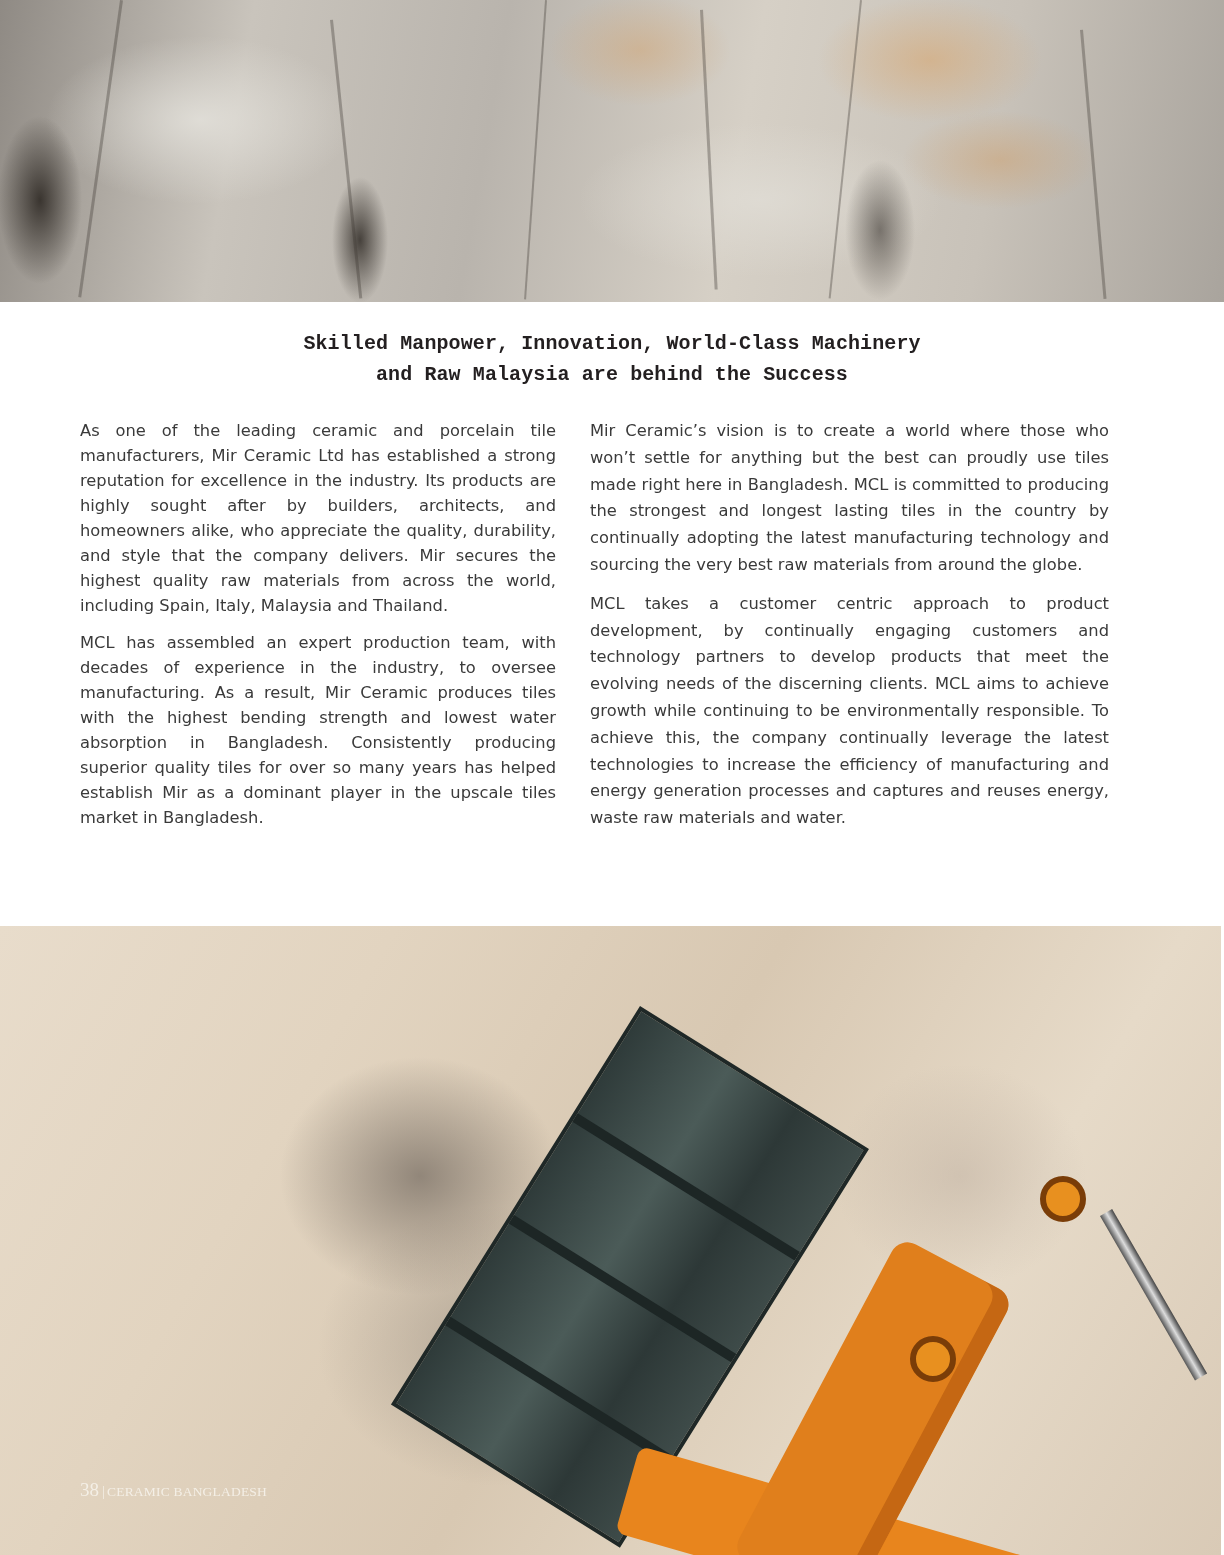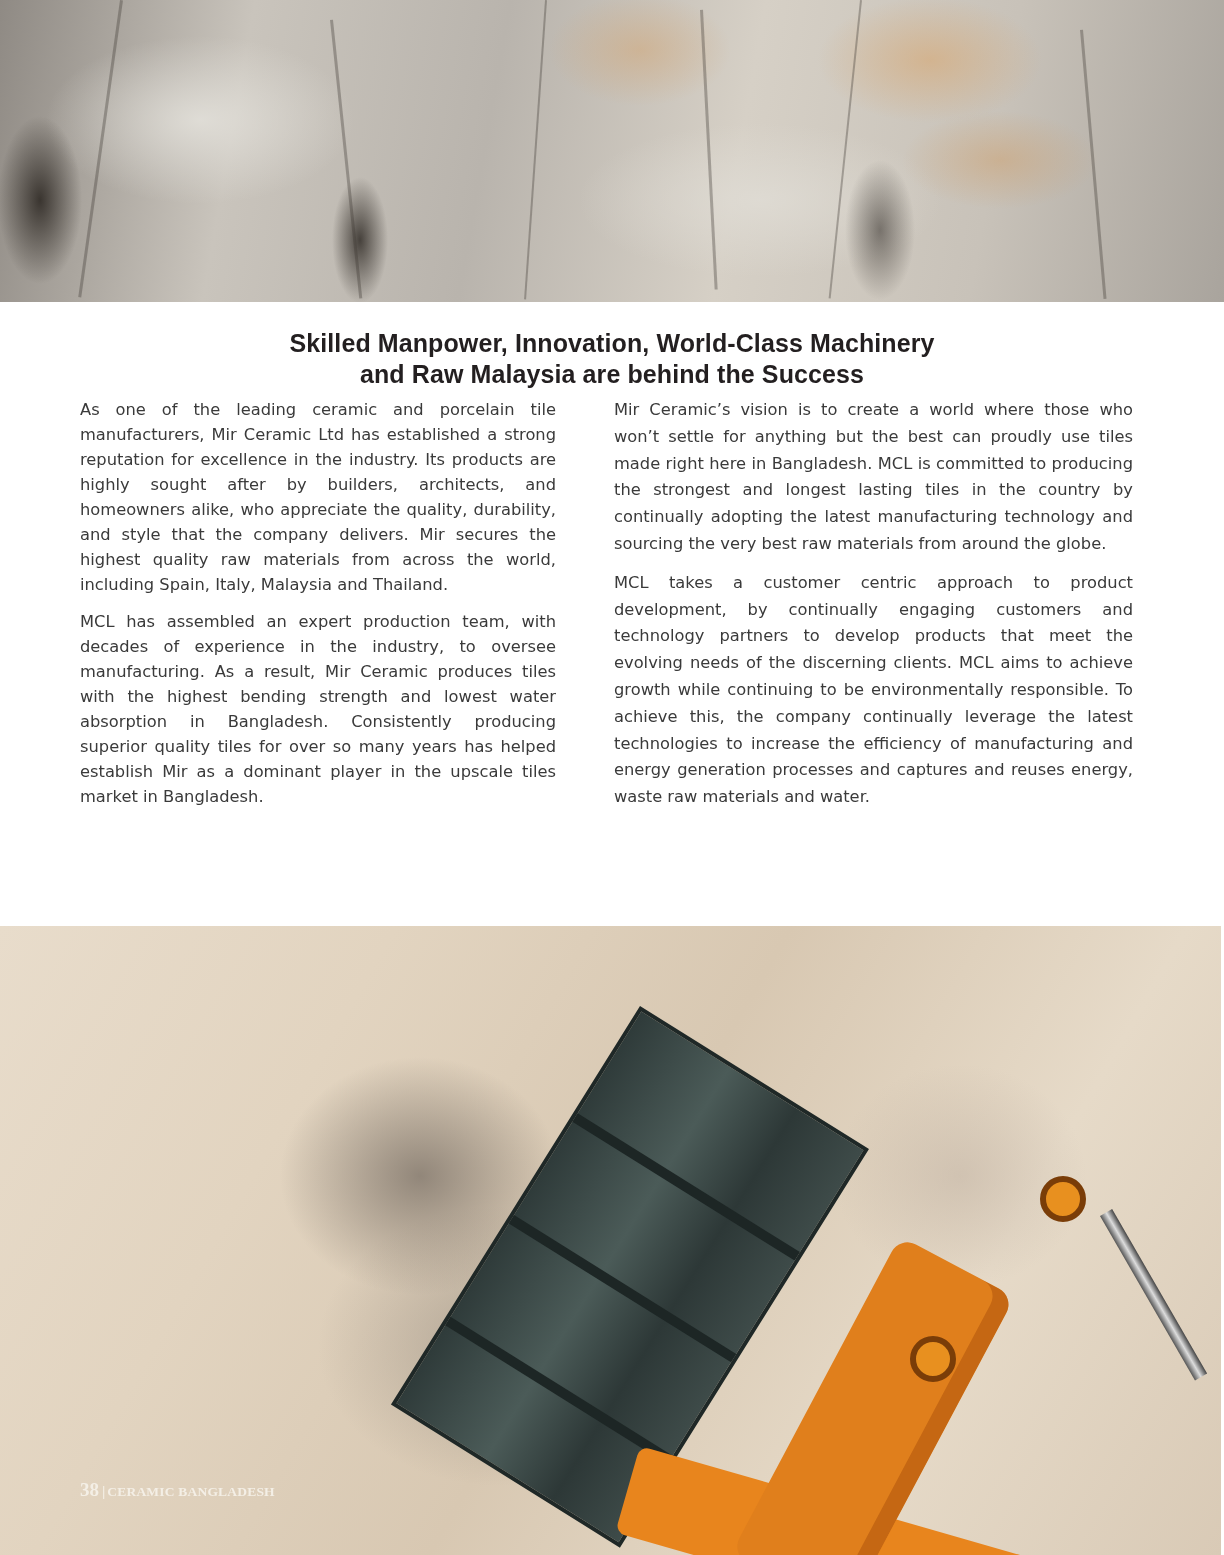--- a/index.html
+++ b/index.html
@@ -16,40 +16,39 @@
         radial-gradient(ellipse 40px 90px at 360px 240px, rgba(40,35,30,0.8), transparent 70%),
         radial-gradient(ellipse 50px 100px at 880px 230px, rgba(60,55,50,0.6), transparent 70%),
         radial-gradient(ellipse 220px 120px at 200px 120px, rgba(230,228,222,0.8), transparent 70%),
         radial-gradient(ellipse 260px 110px at 760px 200px, rgba(225,222,215,0.75), transparent 70%),
         linear-gradient(100deg, #8f8a84 0%, #c9c4bc 20%, #b9b4ad 40%, #d6d0c6 60%, #c8c2b9 80%, #a9a49d 100%);
     }
     .top-photo .streak { position:absolute; background:rgba(60,55,50,0.35); transform-origin:top left; }
 
     .heading {
       position:absolute; left:150px; width:924px; top:328px;
-      text-align:center; font-family:Liberation Sans, sans-serif; font-weight:bold;
-      font-size:25px; line-height:31px; color:#231f20; margin:0; letter-spacing:0.1px;
+      text-align:center; font-family:Liberation Mono, monospace; font-weight:bold;
+      font-size:20px; line-height:31px; color:#231f20; margin:0; letter-spacing:0.1px;
     }
     .heading span { display:block; }
 
-    .col { position:absolute; top:397px; font-family:"DejaVu Sans", sans-serif; font-size:16.3px; line-height:25px; color:#3a3a3a; text-align:justify; }
+    .col { position:absolute; top:418px; font-family:"DejaVu Sans", sans-serif; font-size:16.3px; line-height:25px; color:#3a3a3a; text-align:justify; }
     .col p { margin:0 0 12px 0; }
     .col-left { left:80px; width:476px; }
-    .col-right { left:590px; width:519px;margin-left:24px; }
+    .col-right { left:590px; width:519px; }
     .col-right p { line-height:26.8px; }
 
     
     .bottom-photo {
       position:absolute; left:0; top:926px; width:1221px; height:629px; overflow:hidden;
       background:
         radial-gradient(ellipse 200px 170px at 420px 250px, rgba(120,110,100,0.75), transparent 70%),
         radial-gradient(ellipse 260px 200px at 500px 420px, rgba(150,140,128,0.6), transparent 70%),
         radial-gradient(ellipse 180px 160px at 960px 250px, rgba(190,175,160,0.5), transparent 70%),
         linear-gradient(120deg, #e8dccb 0%, #e2d4c0 25%, #d8c8b2 50%, #e6dac8 75%, #d9cab6 100%);
-      font-weight: bold;
     }
     .bucket {
       position:absolute; left:470px; top:150px; width:270px; height:470px;
       background:linear-gradient(90deg, #2f3b3a 0%, #4b5b58 40%, #2d3837 70%, #3e4b49 100%);
       transform:rotate(32deg); transform-origin:top left; border:4px solid #1f2827; box-sizing:border-box;
       left:640px; top:80px;
     }
     .bucket .rib { position:absolute; left:0; right:0; height:10px; background:#1d2625; }
     .arm1 {
       position:absolute; left:900px; top:310px; width:130px; height:360px; background:#e07f1c;

